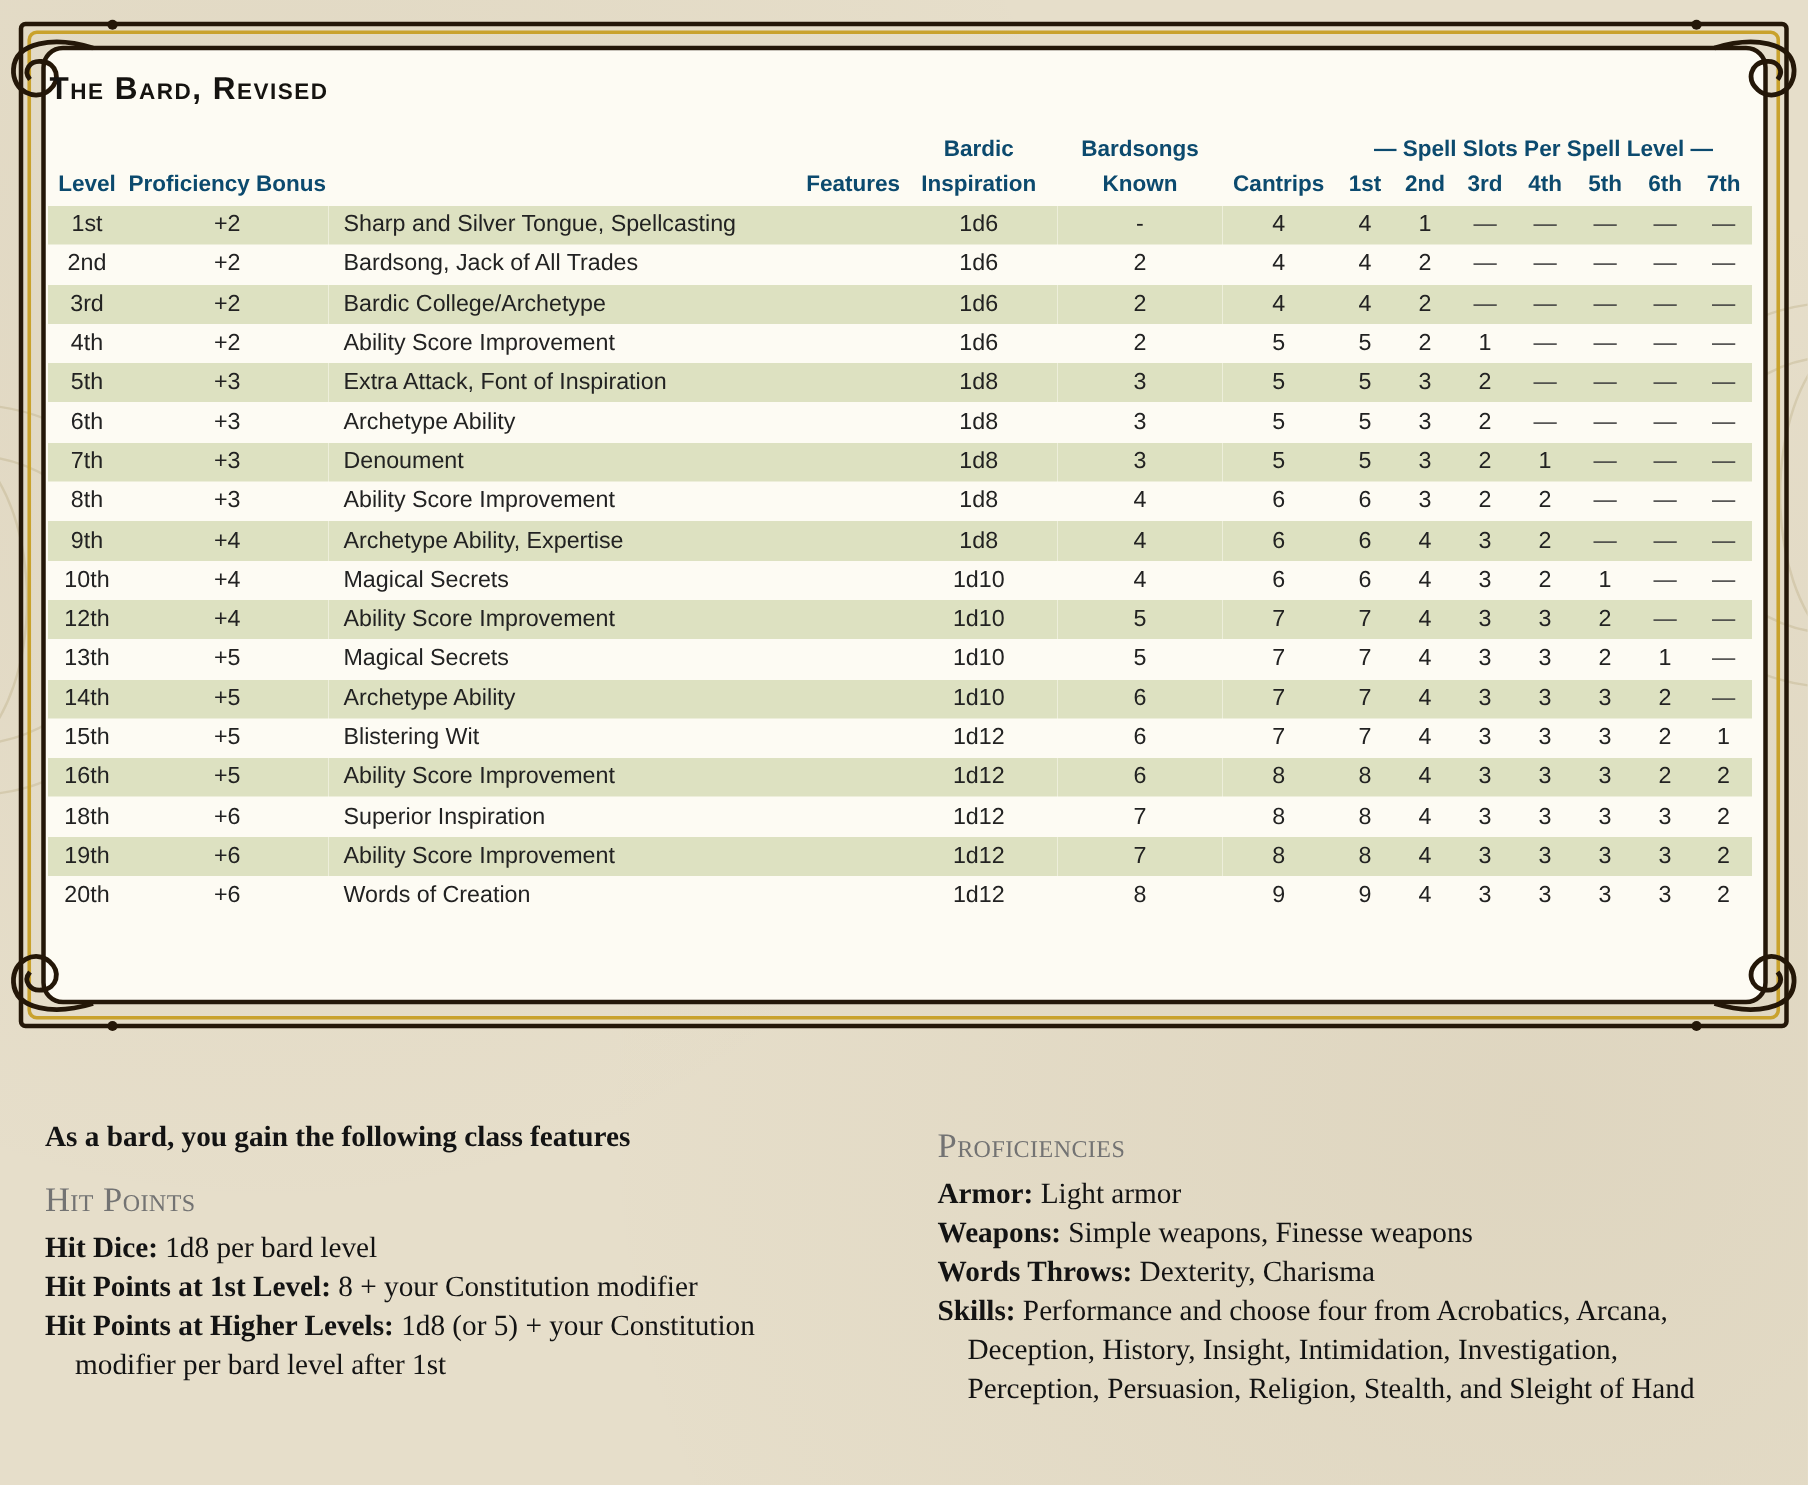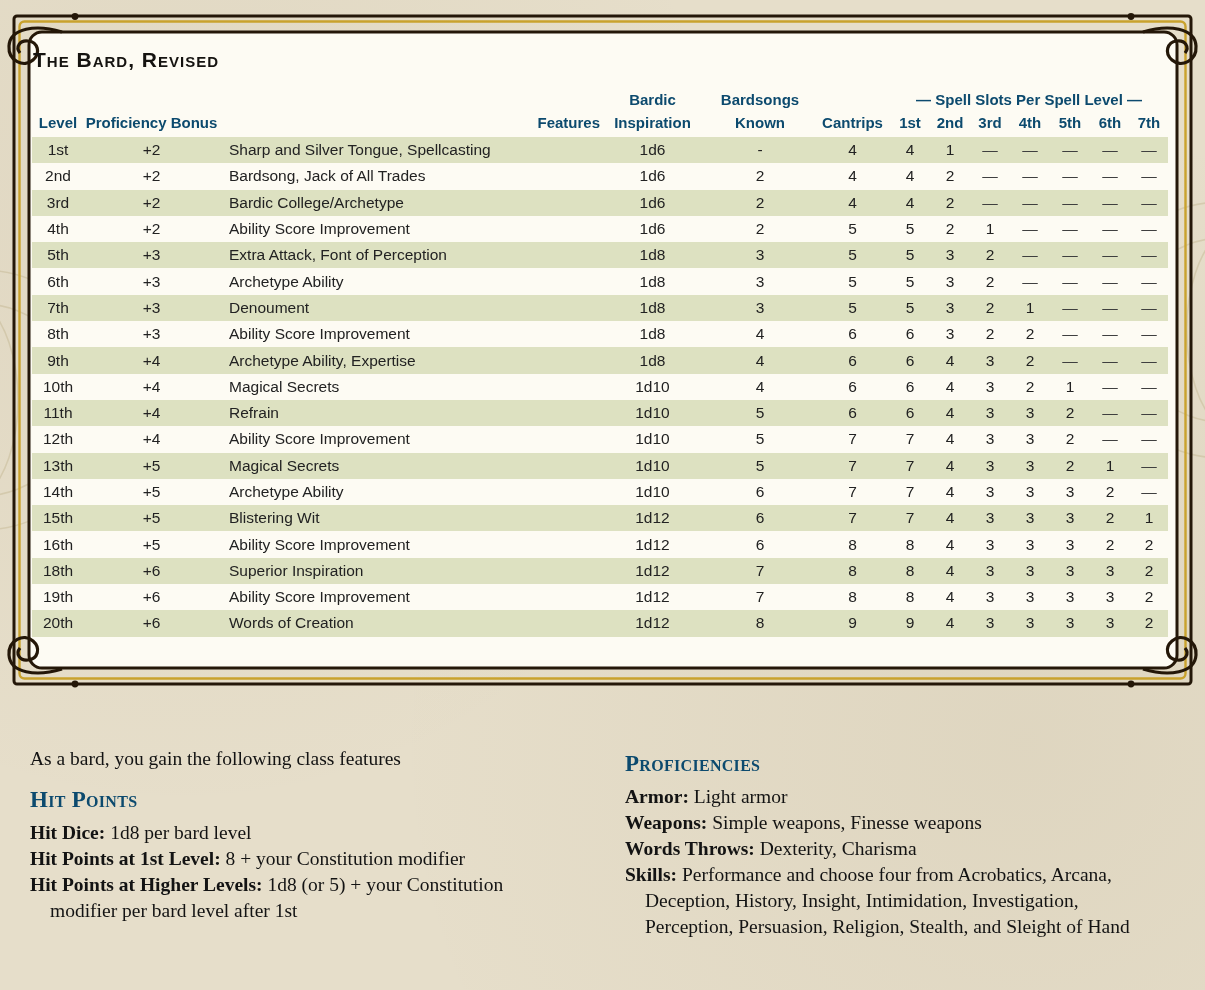--- a/index.html
+++ b/index.html
@@ -55,38 +55,38 @@
 
   .big-heading {
     font-family: "Liberation Serif", serif;
     font-variant: small-caps; font-weight: bold;
     font-size: 33px; line-height: 1.15;
     color: #5e1f12; letter-spacing: 0.5px;
     margin: 0 0 4px 0;
   }
   .sub-heading {
     font-family: "Liberation Serif", serif;
-    font-variant: small-caps; font-weight: bold;
+    font-variant: small-caps; font-weight: normal;
     font-size: 23px; line-height: 1.2;
-    color: #0c4a6e; letter-spacing: 0.3px;
+    color: #737373; letter-spacing: 0.3px;
     margin: 14px 0 6px 0;
   }
   .right-col .sub-heading { margin-top: 6px; }
   .body-line {
     font-family: "Liberation Serif", serif;
     font-size: 19.5px; line-height: 1.34;
     color: #131313;
     margin: 0;
     padding-left: 20px; text-indent: -20px; 
   }
   .body-line .lbl { font-weight: bold; }
   .intro-line {
     font-family: "Liberation Serif", serif;
     font-size: 19.5px; line-height: 1.34;
-    color: #131313; margin: 2px 0 0 0;
+    color: #131313; margin: 2px 0 0 0; font-weight: bold;
   }
 </style>
 </head>
 <body>
 
 <svg class="bg-flourish" viewBox="0 0 1205 990" aria-hidden="true">
   <g stroke="#b9ab80" fill="none" stroke-width="1.6" opacity="0.35">
     <circle cx="-18" cy="400" r="130"></circle>
     <circle cx="-18" cy="400" r="96"></circle>
     <path d="M -18,300 C 30,340 30,460 -18,500 M 60,360 C 20,390 20,410 60,440 M 40,330 C 50,370 80,380 105,360"></path>
@@ -219,21 +219,21 @@
         <td class="col-7">2</td>
         <td class="col-8">1</td>
         <td class="col-9 dash">—</td>
         <td class="col-10 dash">—</td>
         <td class="col-11 dash">—</td>
         <td class="col-12 dash">—</td>
       </tr>
       <tr>
         <td class="col-0">5th</td>
         <td class="col-1">+3</td>
-        <td class="col-2">Extra Attack, Font of Perception</td>
+        <td class="col-2">Extra Attack, Font of Inspiration</td>
         <td class="col-3">1d8</td>
         <td class="col-4">3</td>
         <td class="col-5">5</td>
         <td class="col-6">5</td>
         <td class="col-7">3</td>
         <td class="col-8">2</td>
         <td class="col-9 dash">—</td>
         <td class="col-10 dash">—</td>
         <td class="col-11 dash">—</td>
         <td class="col-12 dash">—</td>
@@ -307,35 +307,20 @@
         <td class="col-5">6</td>
         <td class="col-6">6</td>
         <td class="col-7">4</td>
         <td class="col-8">3</td>
         <td class="col-9">2</td>
         <td class="col-10">1</td>
         <td class="col-11 dash">—</td>
         <td class="col-12 dash">—</td>
       </tr>
       <tr>
-        <td class="col-0">11th</td>
-        <td class="col-1">+4</td>
-        <td class="col-2">Refrain</td>
-        <td class="col-3">1d10</td>
-        <td class="col-4">5</td>
-        <td class="col-5">6</td>
-        <td class="col-6">6</td>
-        <td class="col-7">4</td>
-        <td class="col-8">3</td>
-        <td class="col-9">3</td>
-        <td class="col-10">2</td>
-        <td class="col-11 dash">—</td>
-        <td class="col-12 dash">—</td>
-      </tr>
-      <tr>
         <td class="col-0">12th</td>
         <td class="col-1">+4</td>
         <td class="col-2">Ability Score Improvement</td>
         <td class="col-3">1d10</td>
         <td class="col-4">5</td>
         <td class="col-5">7</td>
         <td class="col-6">7</td>
         <td class="col-7">4</td>
         <td class="col-8">3</td>
         <td class="col-9">3</td>

